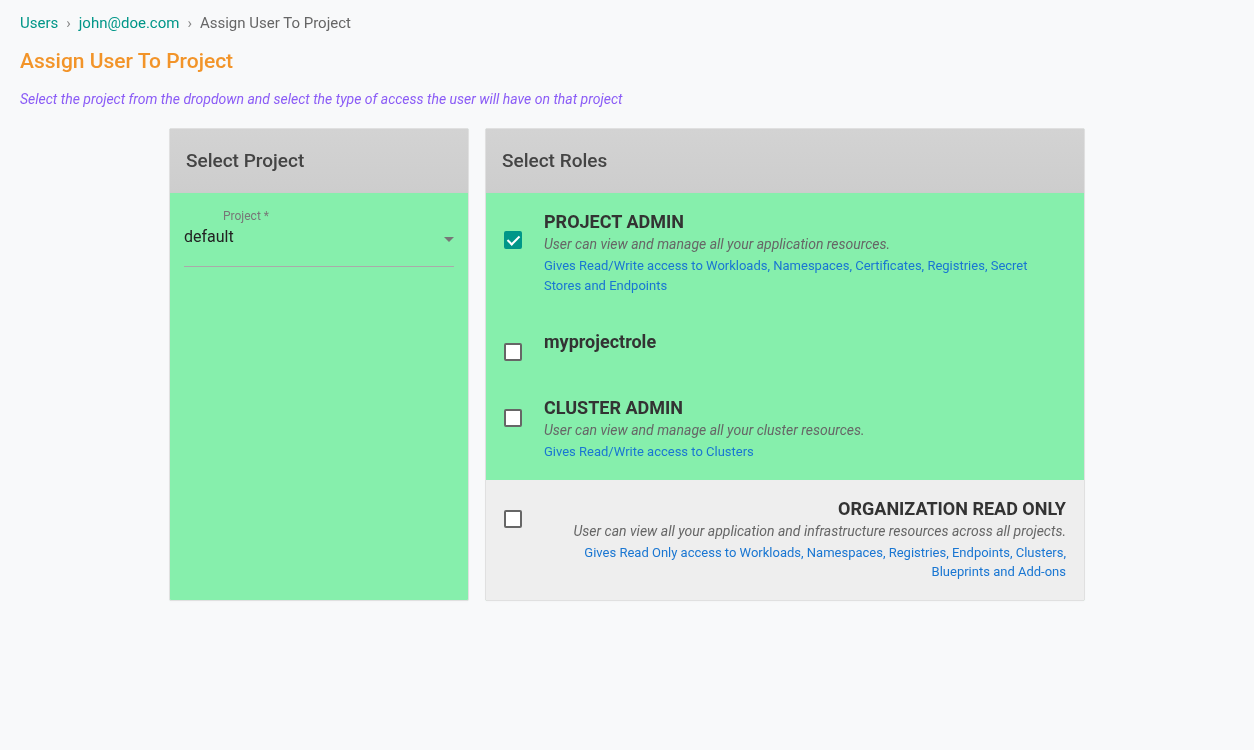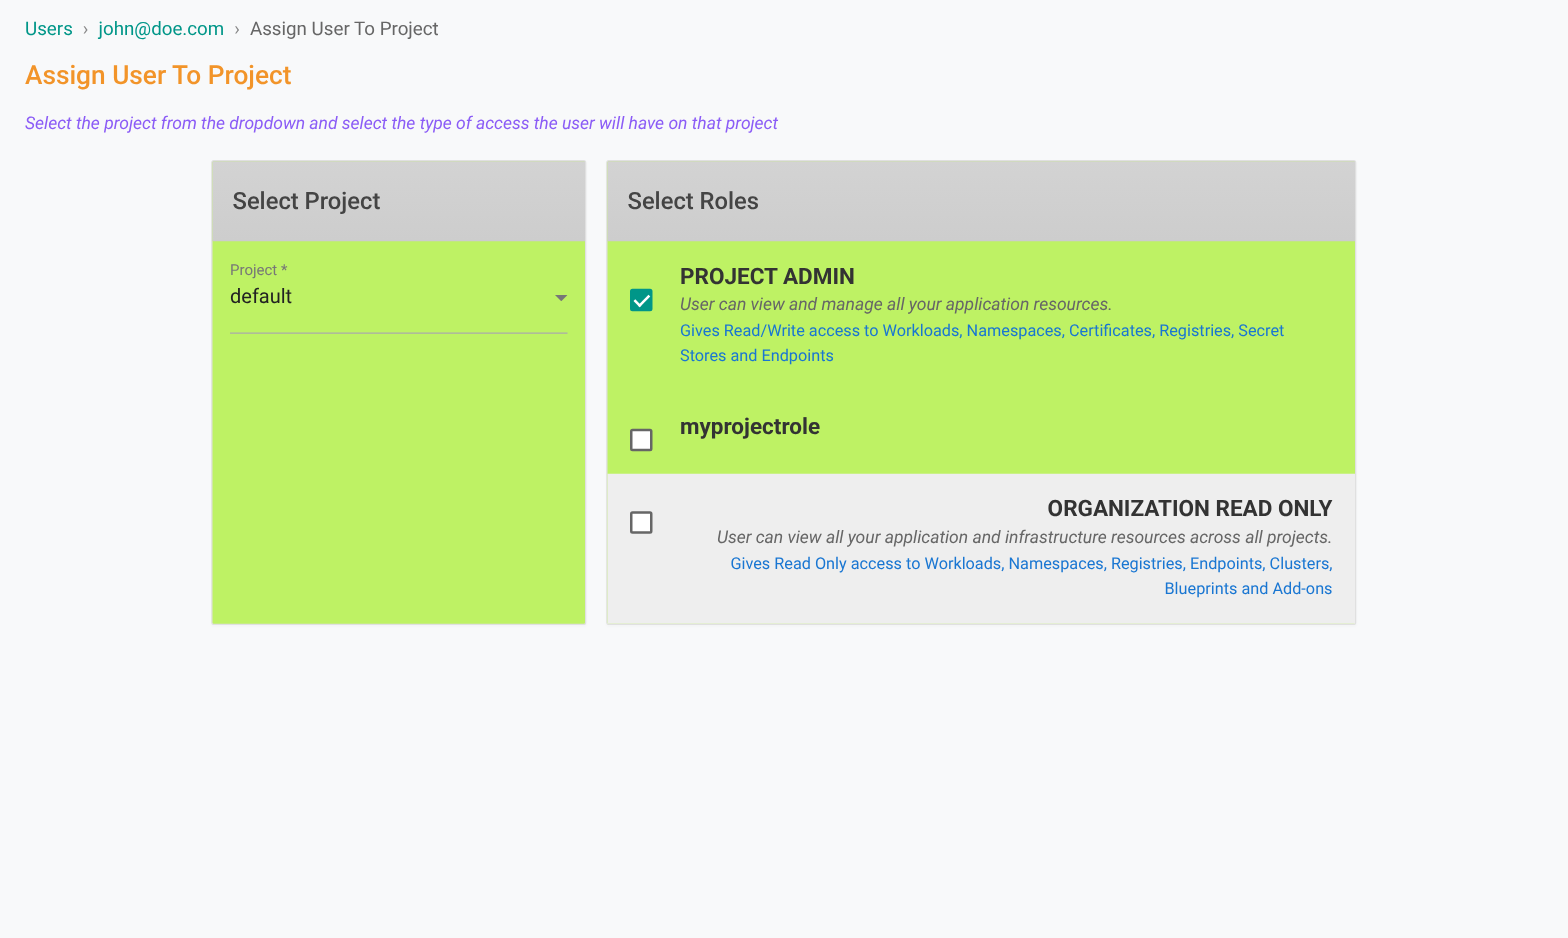--- a/index.html
+++ b/index.html
@@ -8,29 +8,29 @@
 
     .breadcrumb { display: flex; align-items: center; gap: 8px; font-size: 15px; margin-bottom: 17px; }
     .breadcrumb .link { color: #009688; cursor: pointer; }
     .breadcrumb .sep { color: #888; }
     .breadcrumb .current { color: #666; }
 
     .page-title { color: #f29429; font-size: 21px; font-weight: 500; margin-bottom: 18px; }
     .subtitle { color: #8b5cf6; font-style: italic; font-size: 14px; margin-bottom: 21px; }
 
     .panels { display: flex; gap: 16px; justify-content: center; margin-top: 12px; }
-    .panel { background: #bef264; border: 1px solid #e0e0e0; border-radius: 2px; box-shadow: 0 1px 2px rgba(0,0,0,0.02); }
+    .panel { background: #86efac; border: 1px solid #e0e0e0; border-radius: 2px; box-shadow: 0 1px 2px rgba(0,0,0,0.02); }
     .panel-left { width: 300px; }
     .panel-right { width: 600px; }
 
     .panel-header { background: #cfcfcf; background: linear-gradient(#d3d3d3, #cdcdcd); padding: 20px 16px; font-size: 19px; color: #444; font-weight: 500; border-bottom: 1px solid #ccc; }
 
     .panel-body { padding: 16px 14px; }
 
-    .form-label { font-size: 12px; color: #777; margin-bottom: 4px; }
+    .form-label { font-size: 12px; color: #777; margin-bottom: 4px; margin-left: 39px; }
     .select-wrap { position: relative; border-bottom: 1px solid #aaa; padding-bottom: 20px; display: flex; justify-content: space-between; align-items: center; cursor: pointer; }
     .select-value { font-size: 16px; color: #222; }
     .select-caret { color: #777; }
 
     .panel-left .panel-body { min-height: 220px; }
 
     .role-list { }
     .role-item { display: flex; align-items: flex-start; gap: 22px; padding: 18px 18px; }
     .role-item.highlight { background: #eeeeee; text-align: right; }
 
@@ -86,20 +86,28 @@
               <div class="role-desc">User can view and manage all your application resources.</div>
               <div class="role-access">Gives Read/Write access to Workloads, Namespaces, Certificates, Registries, Secret Stores and Endpoints</div>
             </div>
           </div>
           <div class="role-item">
             <div class="checkbox"></div>
             <div class="role-content">
               <div class="role-name">myprojectrole</div>
             </div>
           </div>
+          <div class="role-item">
+            <div class="checkbox"></div>
+            <div class="role-content">
+              <div class="role-name">CLUSTER ADMIN</div>
+              <div class="role-desc">User can view and manage all your cluster resources.</div>
+              <div class="role-access">Gives Read/Write access to Clusters</div>
+            </div>
+          </div>
           <div class="role-item highlight">
             <div class="checkbox"></div>
             <div class="role-content">
               <div class="role-name">ORGANIZATION READ ONLY</div>
               <div class="role-desc">User can view all your application and infrastructure resources across all projects.</div>
               <div class="role-access">Gives Read Only access to Workloads, Namespaces, Registries, Endpoints, Clusters, Blueprints and Add-ons</div>
             </div>
           </div>
         </div>
     </div>

